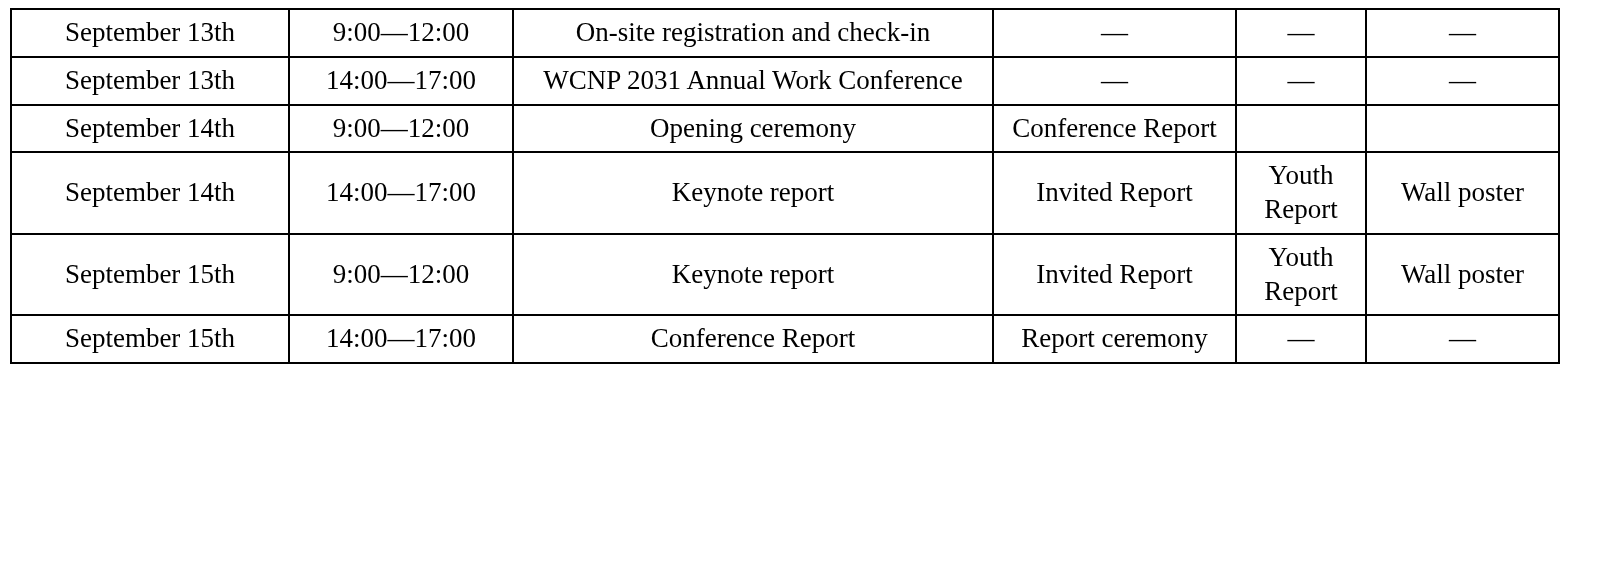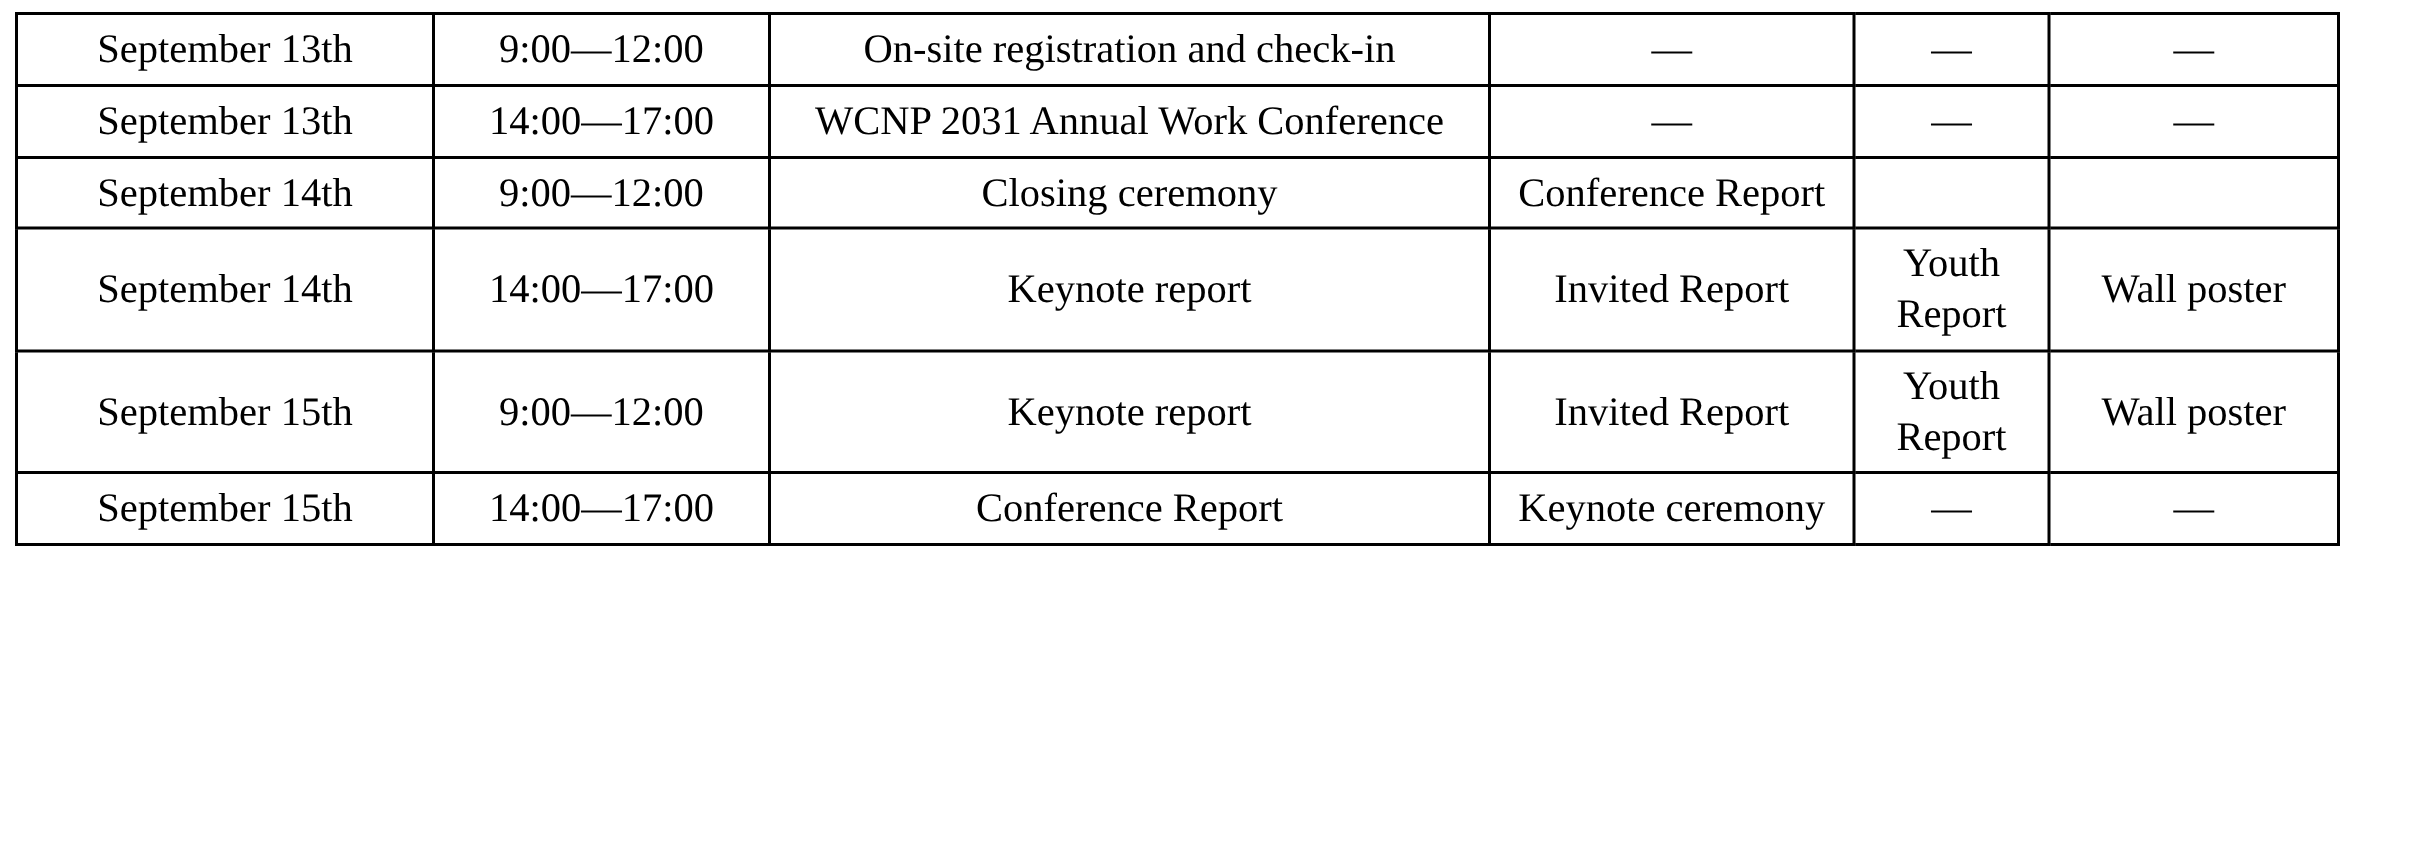--- a/index.html
+++ b/index.html
@@ -85,21 +85,21 @@
           <td class="cell-date">September 13th</td>
           <td class="cell-time">14:00—17:00</td>
           <td class="cell-main">WCNP 2031 Annual Work Conference</td>
           <td class="cell-sub">—</td>
           <td class="cell-youth">—</td>
           <td class="cell-poster">—</td>
         </tr>
         <tr>
           <td class="cell-date">September 14th</td>
           <td class="cell-time">9:00—12:00</td>
-          <td class="cell-main">Closing ceremony</td>
+          <td class="cell-main">Opening ceremony</td>
           <td class="cell-sub">Conference Report</td>
           <td class="cell-youth empty"></td>
           <td class="cell-poster empty"></td>
         </tr>
         <tr>
           <td class="cell-date">September 14th</td>
           <td class="cell-time">14:00—17:00</td>
           <td class="cell-main">Keynote report</td>
           <td class="cell-sub">Invited Report</td>
           <td class="cell-youth">Youth Report</td>
@@ -110,20 +110,20 @@
           <td class="cell-time">9:00—12:00</td>
           <td class="cell-main">Keynote report</td>
           <td class="cell-sub">Invited Report</td>
           <td class="cell-youth">Youth Report</td>
           <td class="cell-poster">Wall poster</td>
         </tr>
         <tr>
           <td class="cell-date">September 15th</td>
           <td class="cell-time">14:00—17:00</td>
           <td class="cell-main">Conference Report</td>
-          <td class="cell-sub">Keynote ceremony</td>
+          <td class="cell-sub">Report ceremony</td>
           <td class="cell-youth">—</td>
           <td class="cell-poster">—</td>
         </tr>
       </tbody>
     </table>
   </div>
 </div>
 
 </body></html>

